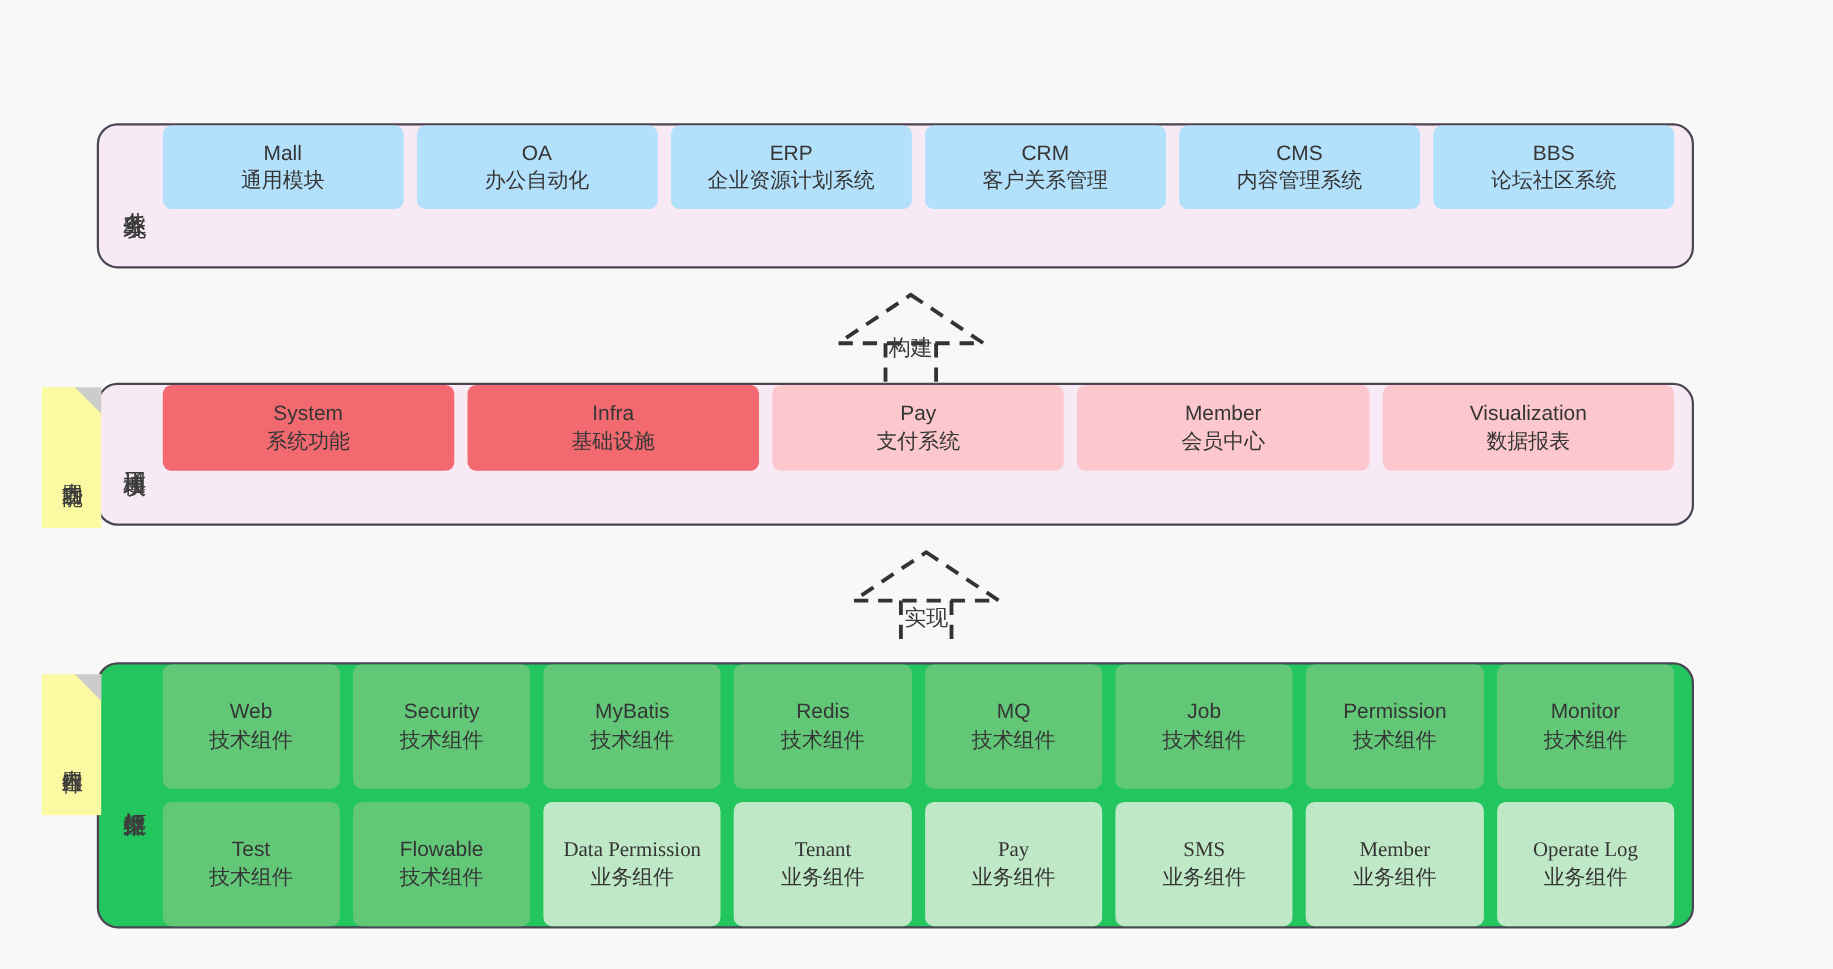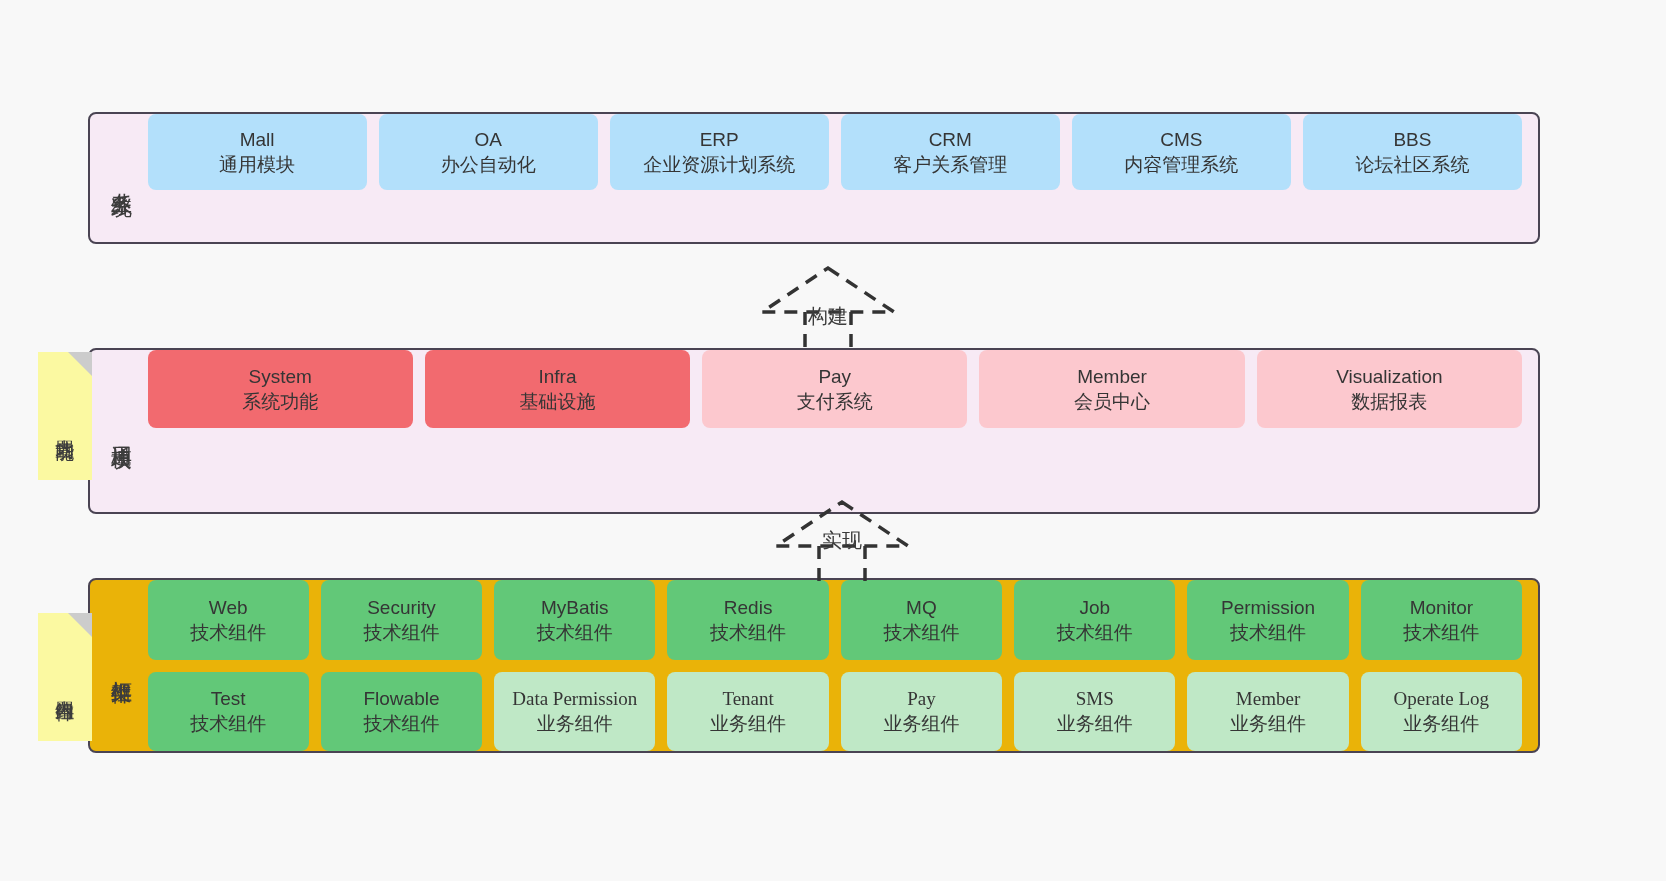--- a/index.html
+++ b/index.html
@@ -20,21 +20,21 @@
     width: 1666px;
     height: 881px;
   }
 
   
   .layer {
     position: absolute;
     box-sizing: border-box;
     background: #f7eaf5;
     border: 2px solid #4a4453;
-    border-radius: 8px;
+    border-radius: 19px;
     display: flex;
     align-items: center;
     padding: 0 16px;
   }
   .layer-title {
     writing-mode: vertical-rl;
     text-orientation: upright;
     font-size: 21px;
     line-height: 1.12;
     letter-spacing: 1px;
@@ -169,21 +169,21 @@
   <div class="connector" style="left:757px; top:262px; width:142px; height:86px;">
     <svg width="142" height="86" viewBox="0 0 142 86">
 
       <path d="M 71 6 L 137 50 L 5 50 Z" fill="none" stroke="#333333" stroke-width="3.5" stroke-dasharray="13 9" stroke-linecap="butt"></path>
 
       <path d="M 48 50 L 48 86 M 94 50 L 94 86" fill="none" stroke="#333333" stroke-width="3.5" stroke-dasharray="13 9"></path>
     </svg>
     <div class="conn-label" style="top:41px;">构建</div>
   </div>
 
-  <div class="layer" id="layer-common-modules" style="left: 88px; top: 348px; width: 1452px; height: 166px; background: rgb(247, 234, 245); border-color: rgb(74, 68, 83);">
+  <div class="layer" id="layer-common-modules" style="left: 88px; top: 348px; width: 1452px; height: 130px; background: rgb(247, 234, 245); border-color: rgb(74, 68, 83);">
     <div class="layer-title">通用模块</div>
     <div class="cards">
       <div class="card-row">
         <div class="card c-red" style="max-height:78px;">
           <span class="en">System</span>
           <span class="cn">系统功能</span>
         </div>
         <div class="card c-red" style="max-height:78px;">
           <span class="en">Infra</span>
           <span class="cn">基础设施</span>
@@ -207,24 +207,24 @@
   <div class="note" style="left: 38px; top: 352px; width: 54px; height: 128px; background: rgb(251, 249, 161);">
     <span>内置功能</span>
     <span class="fold"></span>
   </div>
 
   <div class="connector" style="left:771px; top:496px; width:142px; height:86px;">
     <svg width="142" height="86" viewBox="0 0 142 86">
       <path d="M 71 6 L 137 50 L 5 50 Z" fill="none" stroke="#333333" stroke-width="3.5" stroke-dasharray="13 9" stroke-linecap="butt"></path>
       <path d="M 48 50 L 48 86 M 94 50 L 94 86" fill="none" stroke="#333333" stroke-width="3.5" stroke-dasharray="13 9"></path>
     </svg>
-    <div class="conn-label" style="top:31px;">实现</div>
-  </div>
-
-  <div class="layer" id="layer-framework-components" style="left: 88px; top: 578px; width: 1452px; height: 175px; background: #eab308; border-color: rgb(74, 68, 83);">
+    <div class="conn-label" style="top:52px;">实现</div>
+  </div>
+
+  <div class="layer" id="layer-framework-components" style="left: 88px; top: 602px; width: 1452px; height: 242px; background: #22c55e; border-color: rgb(74, 68, 83);">
     <div class="layer-title">框架组件</div>
     <div class="cards" style="gap:12px; padding:14px 0;">
 
       <div class="card-row">
         <div class="card c-green">
           <span class="en">Web</span>
           <span class="cn">技术组件</span>
         </div>
         <div class="card c-green">
           <span class="en">Security</span>

